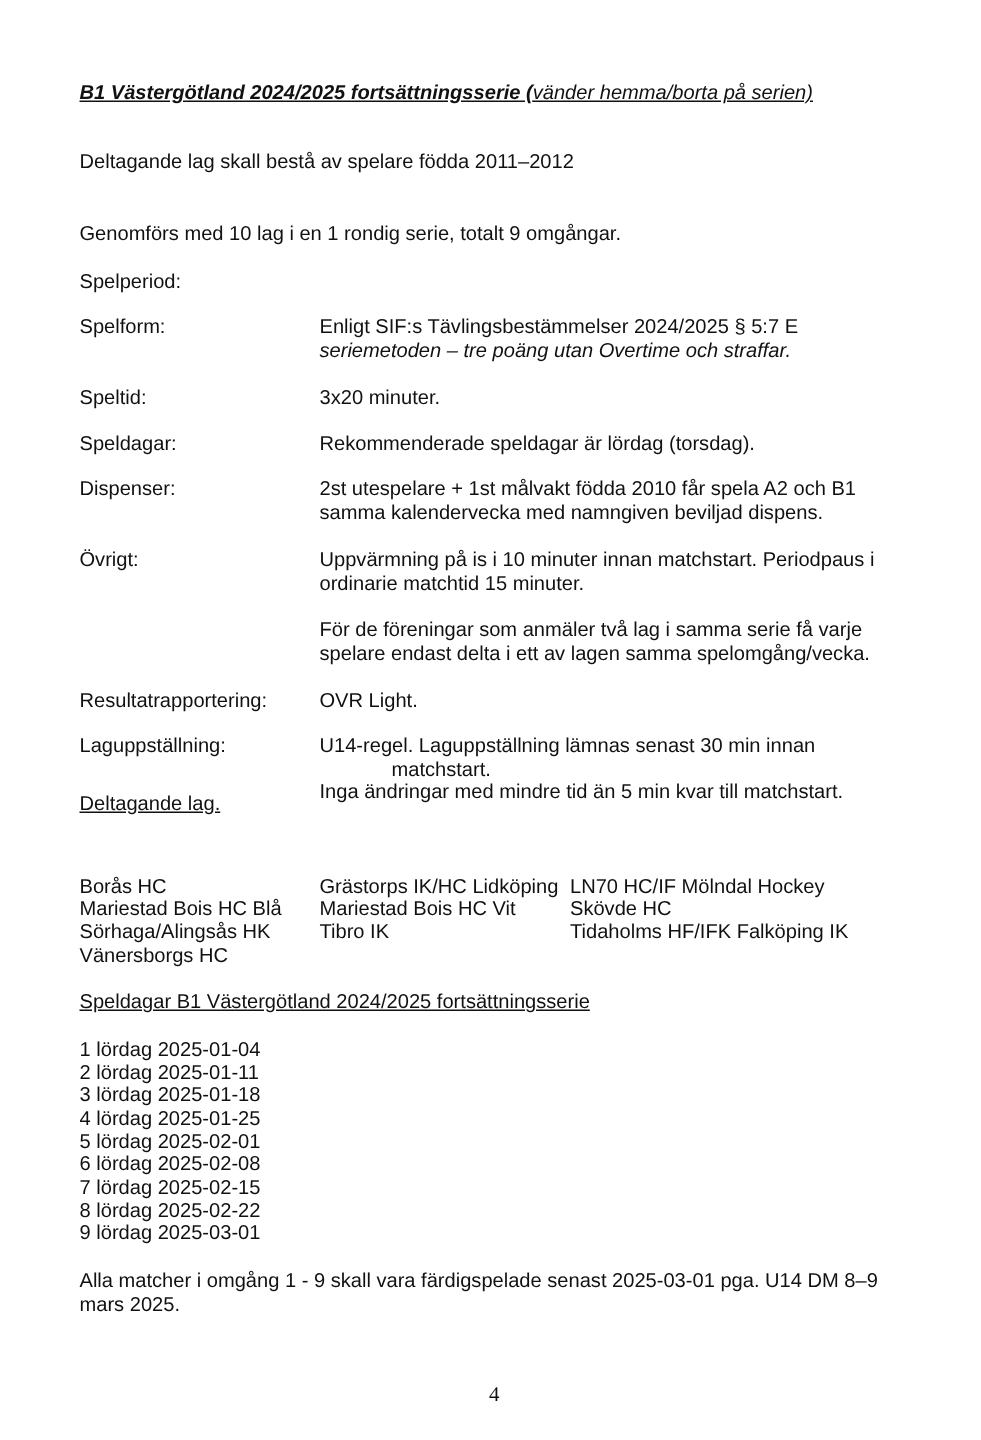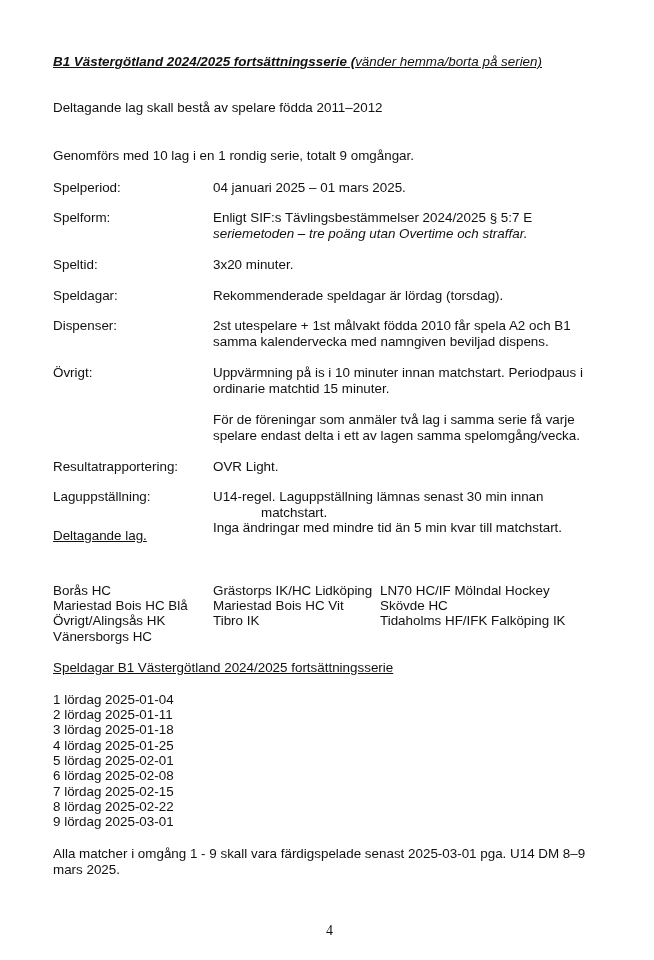--- a/index.html
+++ b/index.html
@@ -21,21 +21,20 @@
 <div class="page">
 
   <div class="abs u" style="left:53px; top:54px;font-style:italic;">
     <span class="b">B1 Västergötland 2024/2025 fortsättningsserie (</span><span>vänder hemma/borta på serien)</span>
   </div>
 
   <div class="abs" style="left:53px; top:100px;">Deltagande lag skall bestå av spelare födda 2011–2012</div>
   <div class="abs" style="left:53px; top:148px;">Genomförs med 10 lag i en 1 rondig serie, totalt 9 omgångar.</div>
 
   <div class="abs label" style="top:180px;">Spelperiod:</div>
-  <div class="abs val" style="top:180px;">04 januari 2025 – 01 mars 2025.</div>
 
   <div class="abs label" style="top:210px;">Spelform:</div>
   <div class="abs val" style="top:210px;">Enligt SIF:s Tävlingsbestämmelser 2024/2025 § 5:7 E</div>
   <div class="abs val" style="top:226px;font-style:italic;">seriemetoden – tre poäng utan Overtime och straffar.</div>
 
   <div class="abs label" style="top:257px;">Speltid:</div>
   <div class="abs val" style="top:257px;">3x20 minuter.</div>
 
   <div class="abs label" style="top:288px;">Speldagar:</div>
   <div class="abs val" style="top:288px;">Rekommenderade speldagar är lördag (torsdag).</div>
@@ -55,21 +54,21 @@
 
   <div class="abs label" style="top:489px;">Laguppställning:</div>
   <div class="abs val" style="top:489px;">U14-regel. Laguppställning lämnas senast 30 min innan</div>
   <div class="abs val" style="top:505px;padding-left:48px;">matchstart.</div>
   <div class="abs val" style="top:520px;">Inga ändringar med mindre tid än 5 min kvar till matchstart.</div>
 
   <div class="abs u" style="left:53px; top:528px;">Deltagande lag.</div>
 
   <div class="abs" style="left:53px; top:583px;">Borås HC</div>
   <div class="abs" style="left:53px; top:598px;">Mariestad Bois HC Blå</div>
-  <div class="abs" style="left:53px; top:613px;">Övrigt/Alingsås HK</div>
+  <div class="abs" style="left:53px; top:613px;">Sörhaga/Alingsås HK</div>
   <div class="abs" style="left:53px; top:629px;">Vänersborgs HC</div>
 
   <div class="abs" style="left:213px; top:583px;">Grästorps IK/HC Lidköping</div>
   <div class="abs" style="left:213px; top:598px;">Mariestad Bois HC Vit</div>
   <div class="abs" style="left:213px; top:613px;">Tibro IK</div>
 
   <div class="abs" style="left:380px; top:583px;">LN70 HC/IF Mölndal Hockey</div>
   <div class="abs" style="left:380px; top:598px;">Skövde HC</div>
   <div class="abs" style="left:380px; top:613px;">Tidaholms HF/IFK Falköping IK</div>
 

